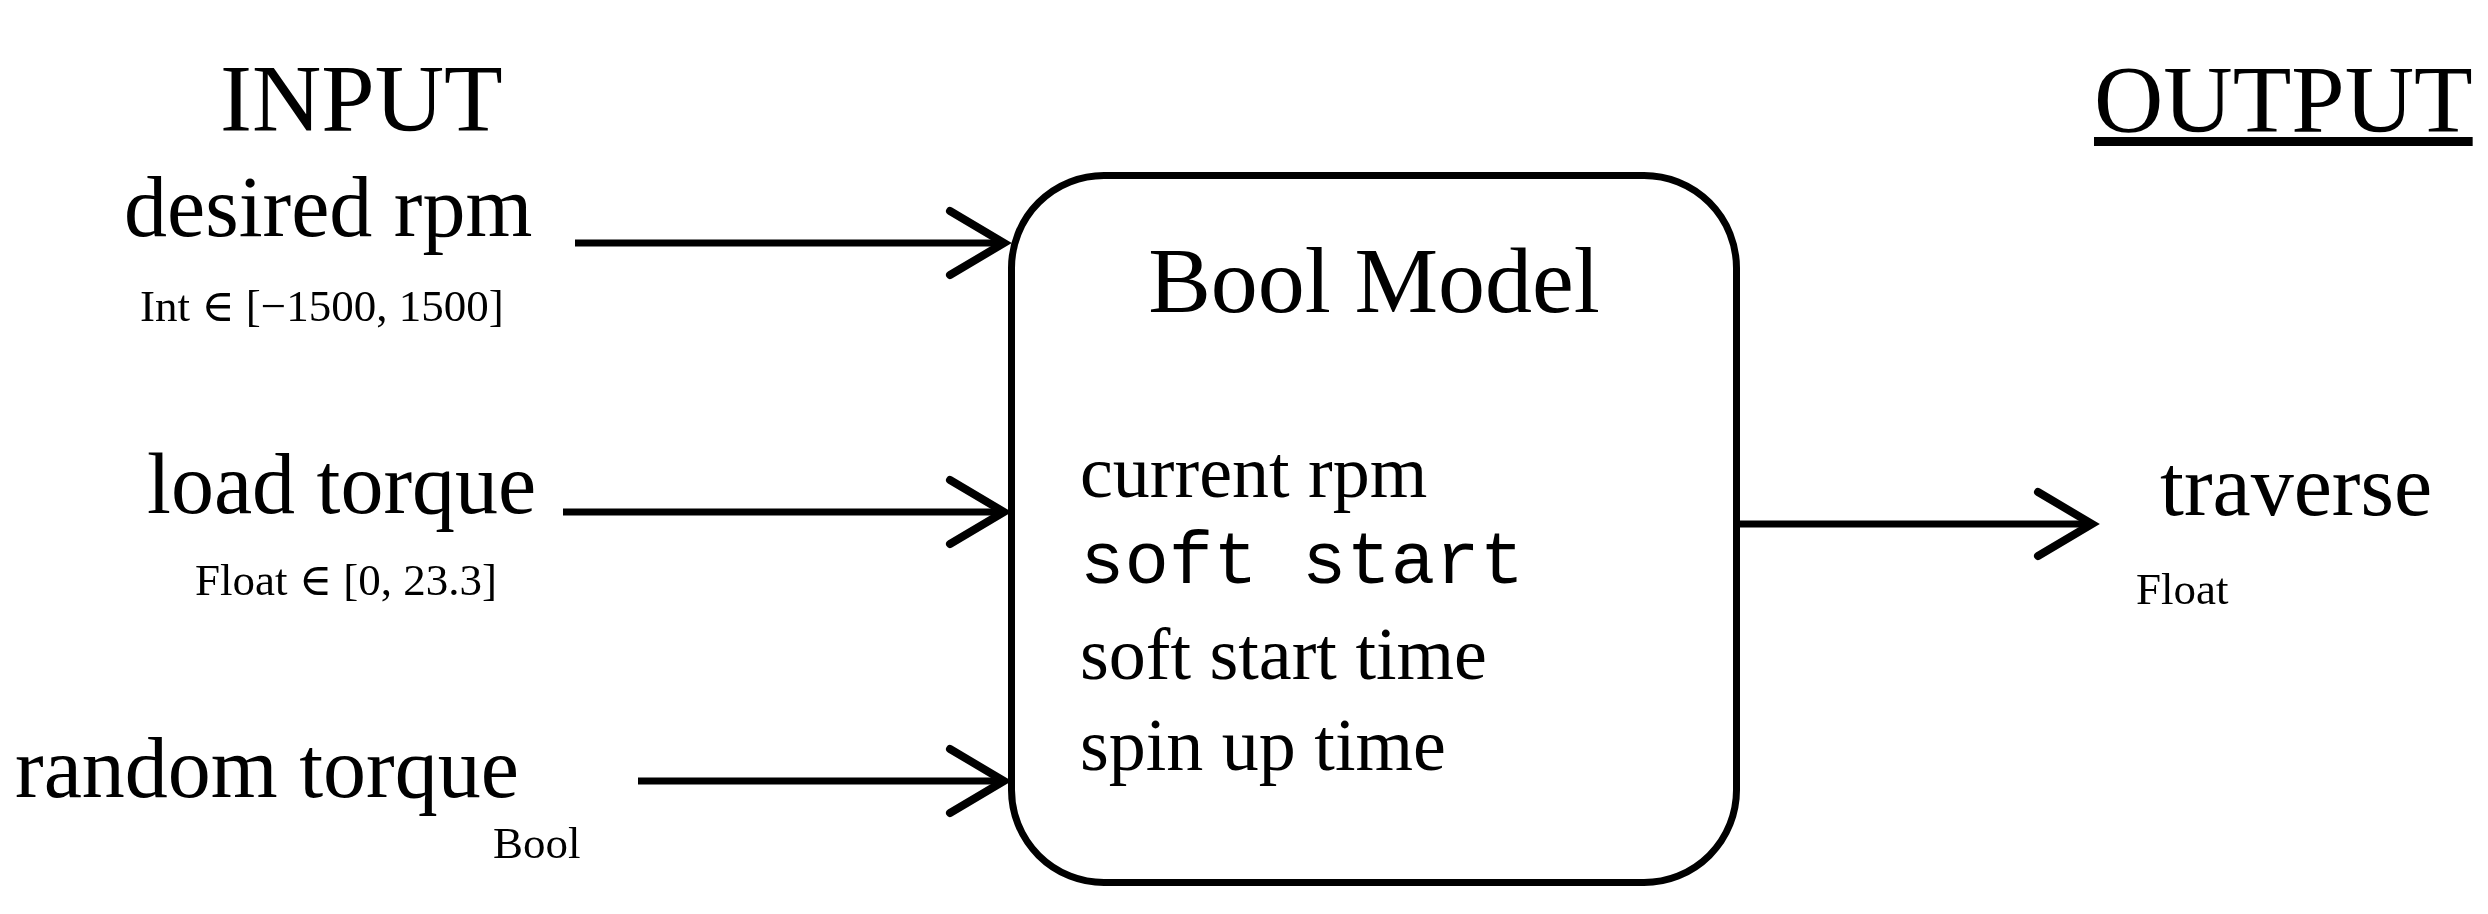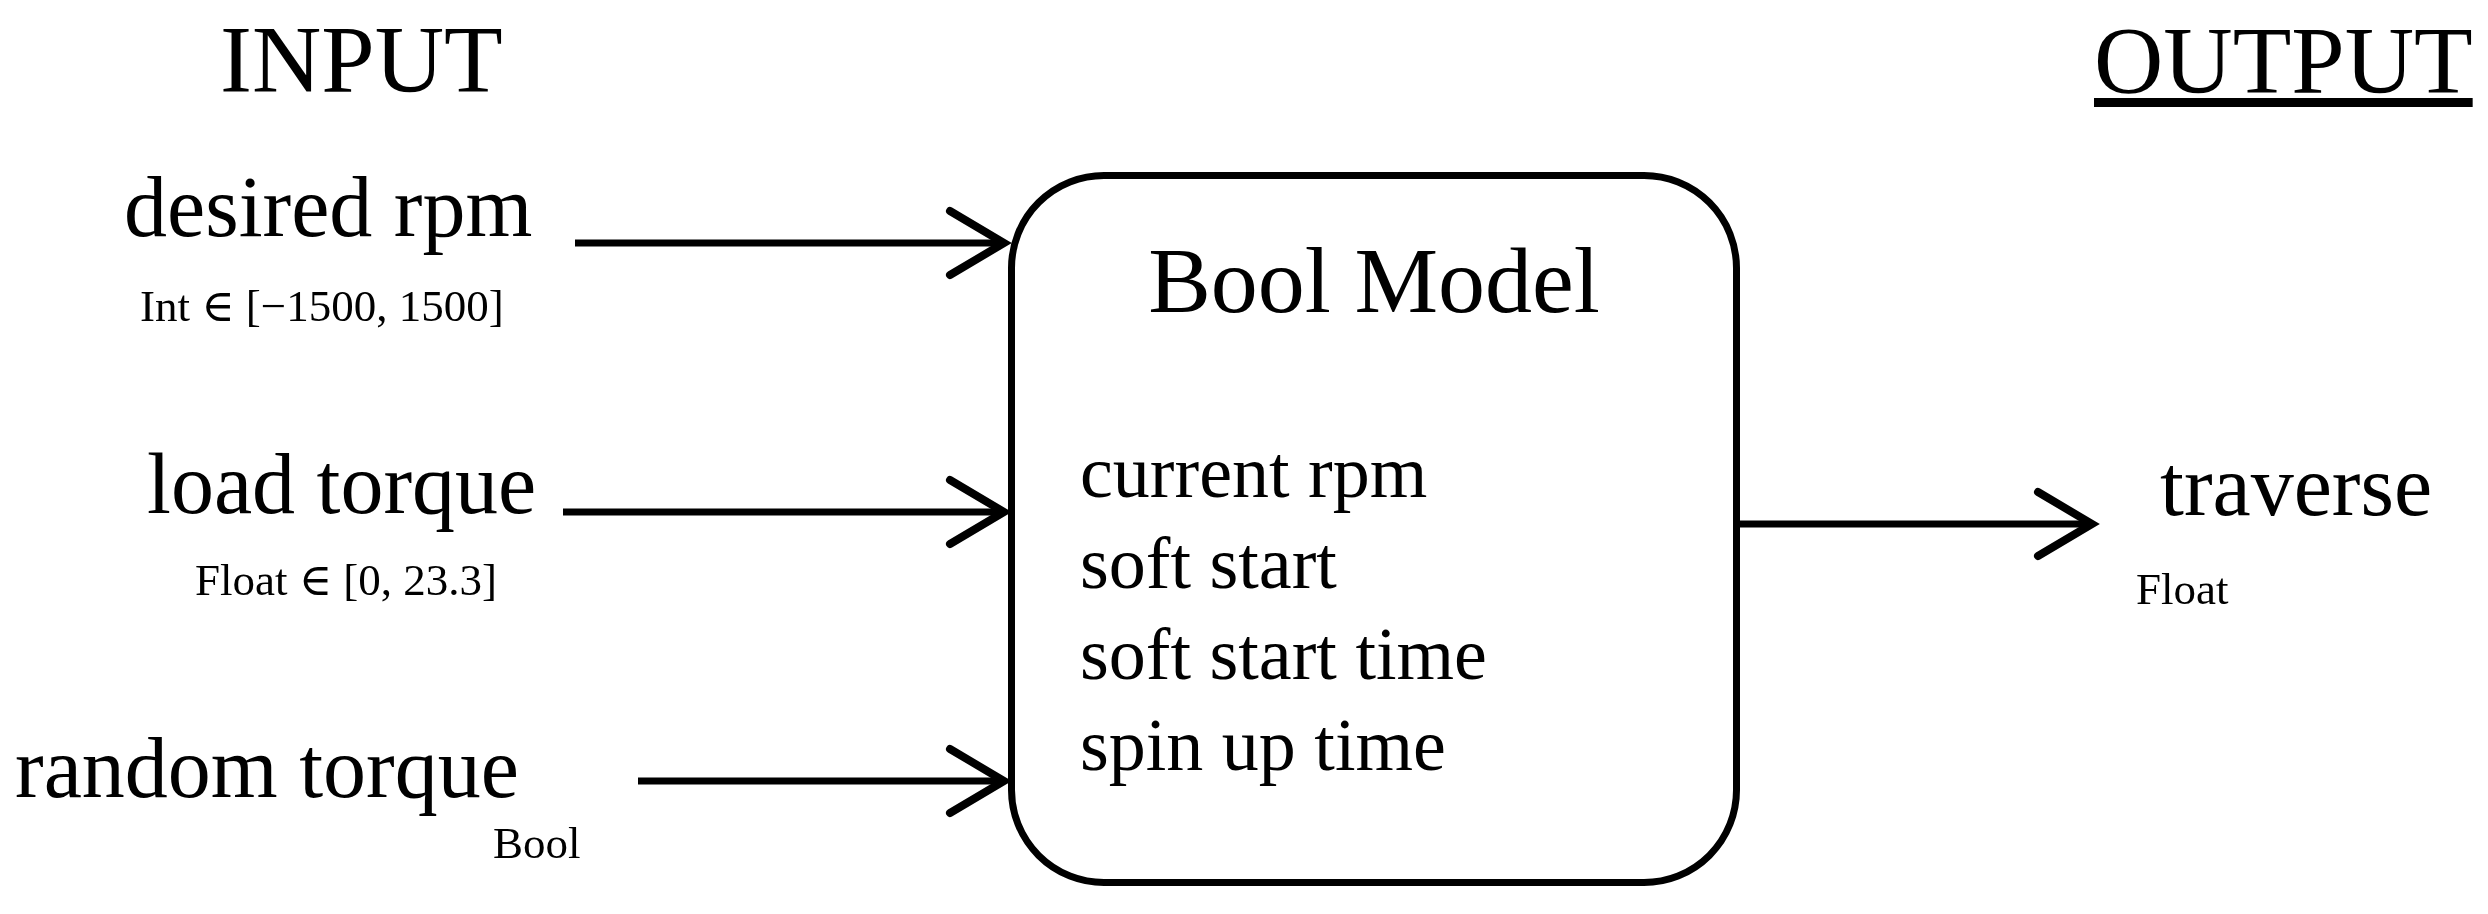--- a/index.html
+++ b/index.html
@@ -10,21 +10,21 @@
     background:#ffffff;
     font-family:"Liberation Serif","DejaVu Serif",serif;
     color:#000000;
     overflow:hidden;
   }
   .t{
     position:absolute;
     line-height:1;
     white-space:nowrap;
   }
-  .heading{font-size:96px;}
+  .heading{font-size:96px;margin-top:39px;}
   .lbl{font-size:86px;}
   .sub{font-size:45px;}
   .block{
     position:absolute;
     left:1008px;top:172px;
     width:732px;height:714px;
     box-sizing:border-box;
     border:7px solid #000000;
     border-radius:96px;
     background:#ffffff;
@@ -57,21 +57,21 @@
 
   <div class="t lbl" style="left:147px;top:441px;">load torque</div>
   <div class="t sub" style="left:195px;top:558px;">Float ∈ [0, 23.3]</div>
 
   <div class="t lbl" style="left:15px;top:709px;margin-top:16px;">random torque</div>
   <div class="t sub" style="left:493px;top:821px;">Bool</div>
 
   <div class="block"></div>
   <div class="block-title">Bool Model</div>
   <div class="t param" style="left:1080px;top:435px;">current rpm</div>
-  <div class="t param" style="left:1080px;top:526px;">soft start</div>
+  <div class="t param" style="left:1080px;top:526px;font-family:Liberation Mono, monospace;">soft start</div>
   <div class="t param" style="left:1080px;top:617px;">soft start time</div>
   <div class="t param" style="left:1080px;top:708px;">spin up time</div>
 
   <div class="t lbl" style="left:2136px;top:443px;margin-left:24px;">traverse</div>
   <div class="t sub" style="left:2136px;top:567px;">Float</div>
 
   <svg class="arrows" width="2488" height="914" viewBox="0 0 2488 914">
     <g stroke="#000000" fill="none">
       <line x1="575" y1="243" x2="998" y2="243" stroke-width="7"></line>
       <polyline points="950,211 1004,243 950,275" stroke-width="8" stroke-linecap="round"></polyline>

